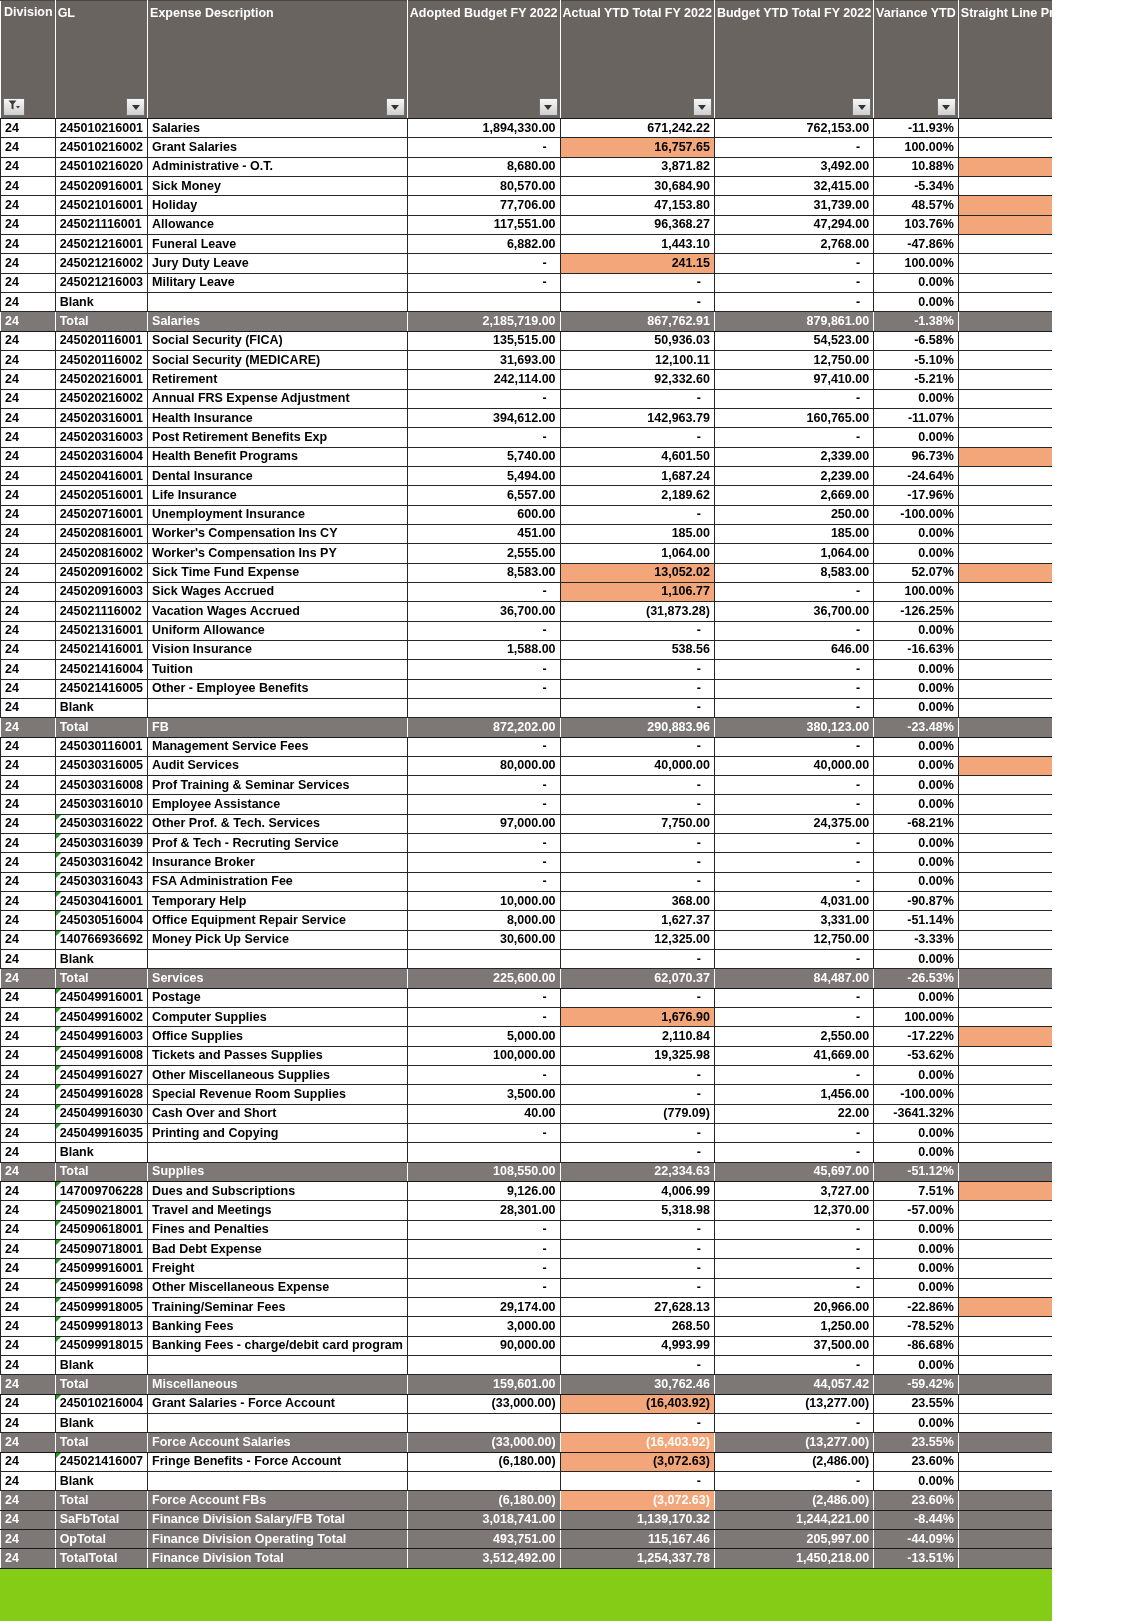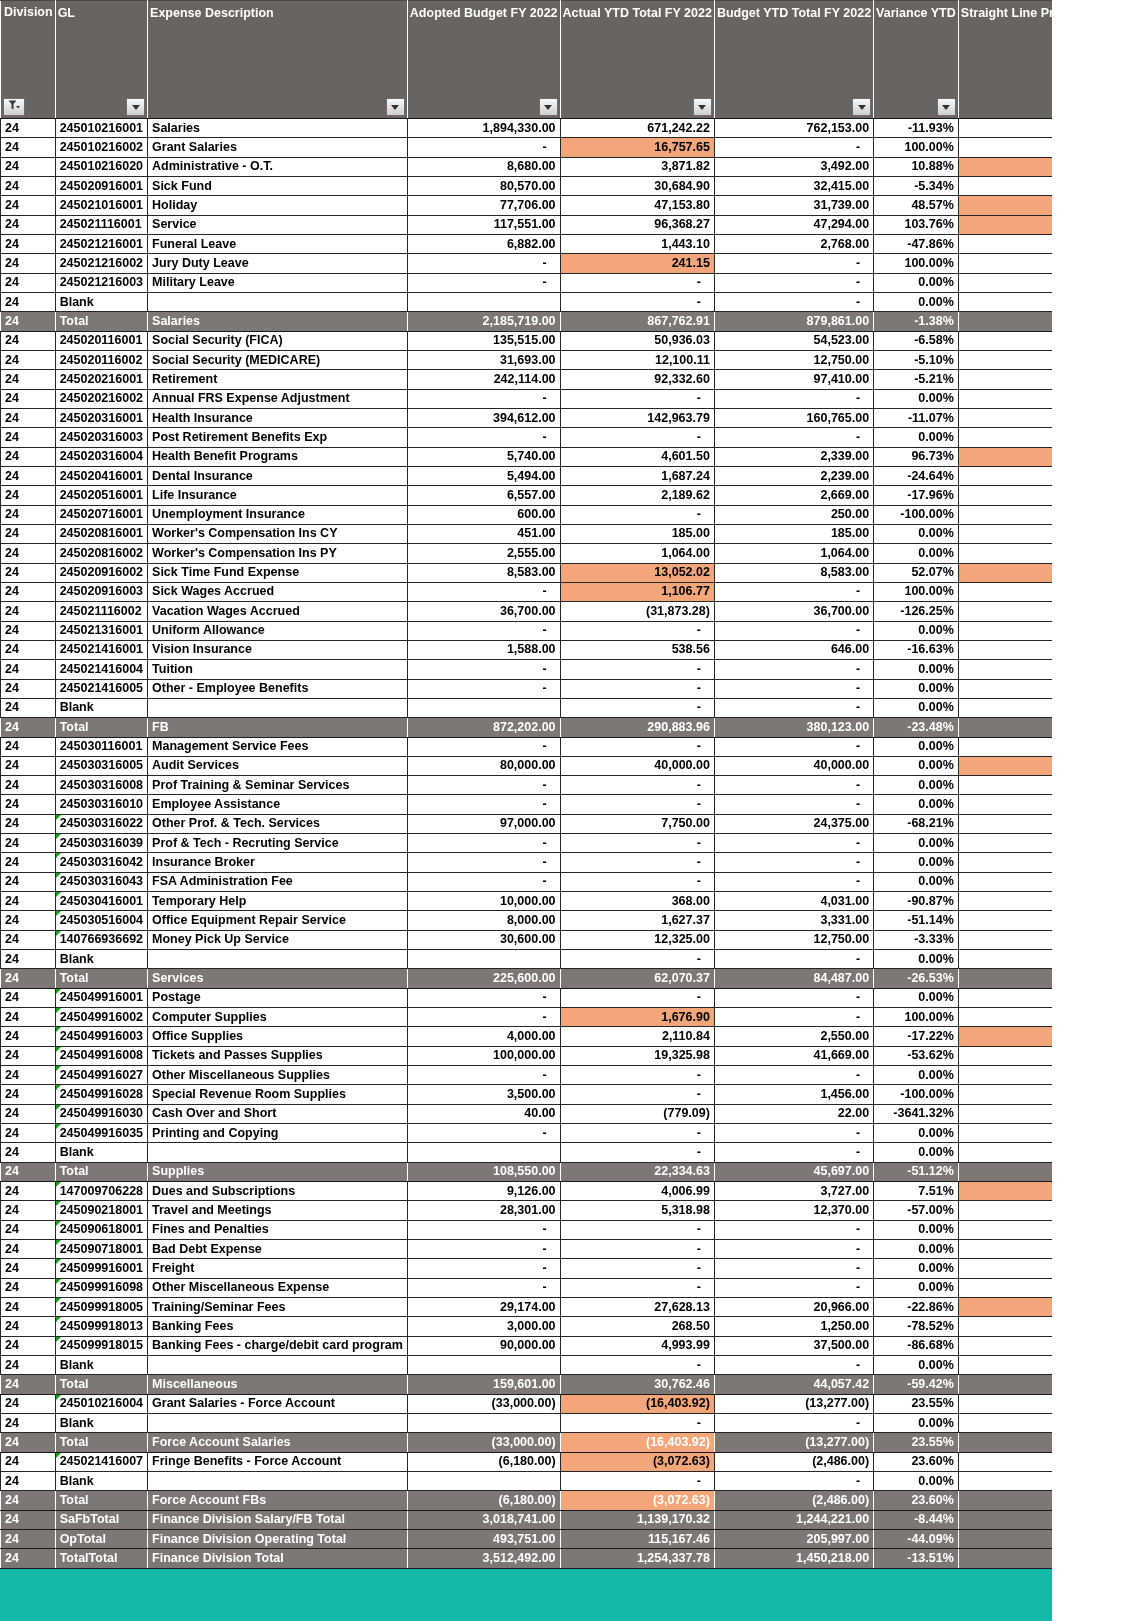--- a/index.html
+++ b/index.html
@@ -1,17 +1,17 @@
 <!DOCTYPE html>
 <html><head>
 <meta charset="utf-8">
 <style>
   html,body{margin:0;padding:0;background:#fff;}
   body{width:1148px;height:1621px;font-family:"Liberation Sans","DejaVu Sans",sans-serif;}
-  .sheet{position:relative;width:1052px;height:1621px;background:#14b8a6;overflow:hidden;}
+  .sheet{position:relative;width:1052px;height:1621px;background:#84cc16;overflow:hidden;}
   table{border-collapse:collapse;table-layout:fixed;}
   th,td{box-sizing:border-box;overflow:hidden;white-space:nowrap;position:relative;}
   
   thead th{
     background:#6A6460;color:#fff;font-size:12.5px;font-weight:700;line-height:1.5;
     vertical-align:top;text-align:left;height:118px;padding:3px 2px 0 2px;
     border:1px solid #fff;border-top:1px solid #4a4744;border-bottom:1px solid #1a1a1a;
   }
   thead th.th-div{word-break:break-all;text-align:left;padding-left:3px;line-height:1.35;}
   .fbtn{
@@ -132,41 +132,41 @@
           <td class="left"><span>Administrative - O.T.</span></td>
           <td class="num"><span>8,680.00</span></td>
           <td class="num"><span>3,871.82</span></td>
           <td class="num"><span>3,492.00</span></td>
           <td class="num"><span>10.88%</span></td>
           <td class="num hl"><span>9,292.37</span></td>
         </tr>
         <tr>
           <td class="left">24</td>
           <td class="left"><span>245020916001</span></td>
-          <td class="left"><span>Sick Fund</span></td>
+          <td class="left"><span>Sick Money</span></td>
           <td class="num"><span>80,570.00</span></td>
           <td class="num"><span>30,684.90</span></td>
           <td class="num"><span>32,415.00</span></td>
           <td class="num"><span>-5.34%</span></td>
           <td class="num"><span>73,643.76</span></td>
         </tr>
         <tr>
           <td class="left">24</td>
           <td class="left"><span>245021016001</span></td>
           <td class="left"><span>Holiday</span></td>
           <td class="num"><span>77,706.00</span></td>
           <td class="num"><span>47,153.80</span></td>
           <td class="num"><span>31,739.00</span></td>
           <td class="num"><span>48.57%</span></td>
           <td class="num hl"><span>113,169.12</span></td>
         </tr>
         <tr>
           <td class="left">24</td>
           <td class="left"><span>245021116001</span></td>
-          <td class="left"><span>Service</span></td>
+          <td class="left"><span>Allowance</span></td>
           <td class="num"><span>117,551.00</span></td>
           <td class="num"><span>96,368.27</span></td>
           <td class="num"><span>47,294.00</span></td>
           <td class="num"><span>103.76%</span></td>
           <td class="num hl"><span>231,283.85</span></td>
         </tr>
         <tr>
           <td class="left">24</td>
           <td class="left"><span>245021216001</span></td>
           <td class="left"><span>Funeral Leave</span></td>
@@ -573,21 +573,21 @@
           <td class="num dash"><span>-</span></td>
           <td class="num hl"><span>1,676.90</span></td>
           <td class="num dash"><span>-</span></td>
           <td class="num"><span>100.00%</span></td>
           <td class="num"><span>4,024.56</span></td>
         </tr>
         <tr>
           <td class="left">24</td>
           <td class="left"><span>245049916003</span><span class="flag-tri"></span></td>
           <td class="left"><span>Office Supplies</span></td>
-          <td class="num"><span>4,000.00</span></td>
+          <td class="num"><span>5,000.00</span></td>
           <td class="num"><span>2,110.84</span></td>
           <td class="num"><span>2,550.00</span></td>
           <td class="num"><span>-17.22%</span></td>
           <td class="num hl"><span>5,066.02</span></td>
         </tr>
         <tr>
           <td class="left">24</td>
           <td class="left"><span>245049916008</span><span class="flag-tri"></span></td>
           <td class="left"><span>Tickets and Passes Supplies</span></td>
           <td class="num"><span>100,000.00</span></td>

